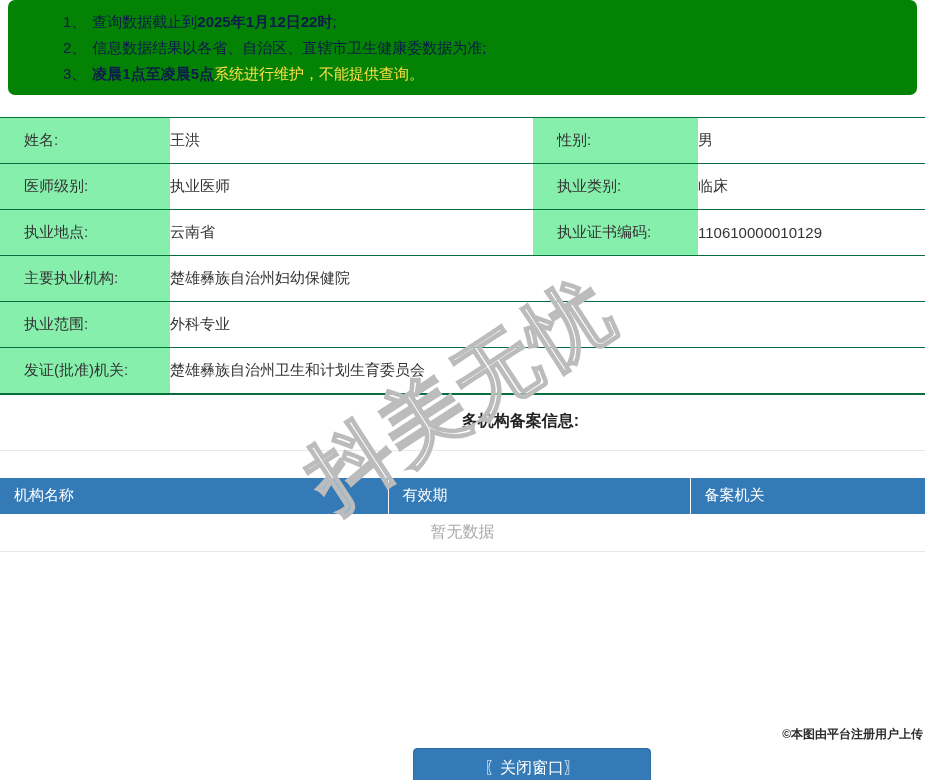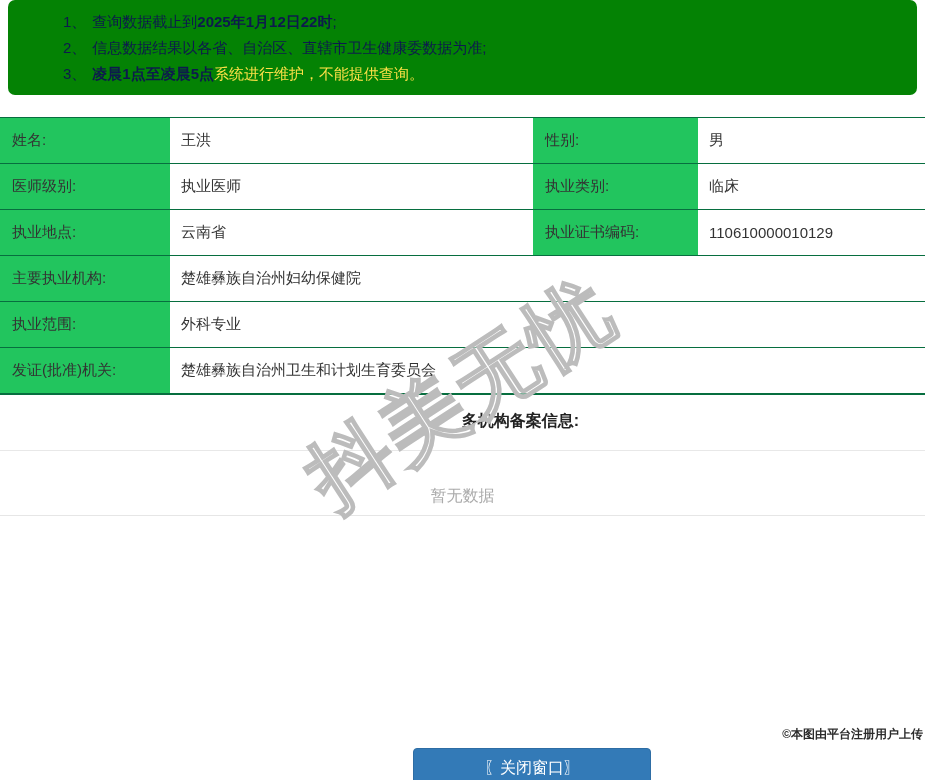--- a/index.html
+++ b/index.html
@@ -16,22 +16,22 @@
   .banner .num { padding-right: 6px; }
   .banner .b { font-weight: 700; }
   .banner .red { color: #fde047; }
 
   
   .info { width: 100%; border-collapse: collapse; margin-top: 22px;
     border-top: 1px solid #076e3f; table-layout: fixed; }
   .info td { height: 46px; font-size: 15px; color: #333;
     border-bottom: 1px solid #076e3f; vertical-align: middle; }
   .info tr:last-child td { border-bottom: 2px solid #076e3f; }
-  .info td.lbl { background: #22c55e; padding-left: 12px; }
-  .info td.val { padding-left: 11px; }
+  .info td.lbl { background: #86efac; padding-left: 24px; }
+  .info td.val { }
 
   
   .section-head { border-bottom: 1px solid #e8e8e8; padding: 16px 16px 18px 0; }
   .section-title { text-align: center; transform: translateX(66px);
     font-size: 16px; font-weight: 700; color: #222; }
 
   
   .records { width: 100%; border-collapse: collapse; margin-top: 27px; table-layout: fixed; }
   .records th { background: #337ab7; color: #fff; font-size: 15px; font-weight: 400;
     height: 36px; text-align: left; padding-left: 14px;
@@ -123,20 +123,25 @@
   <div class="section-title">多机构备案信息:</div>
 </div>
 
 <table class="records">
   <colgroup>
       <col style="width:388px">
       <col style="width:302px">
       <col>
     </colgroup>
   <tbody>
+      <tr>
+    <th>机构名称</th>
+    <th>有效期</th>
+    <th>备案机关</th>
+  </tr>
   <tr>
     <td class="empty" colspan="3">暂无数据</td>
   </tr>
 </tbody>
   </table>
 
 <div class="watermark">抖美无忧</div>
 
 <button class="close-btn">〖关闭窗口〗</button>
 <div class="copyright">©本图由平台注册用户上传</div>

